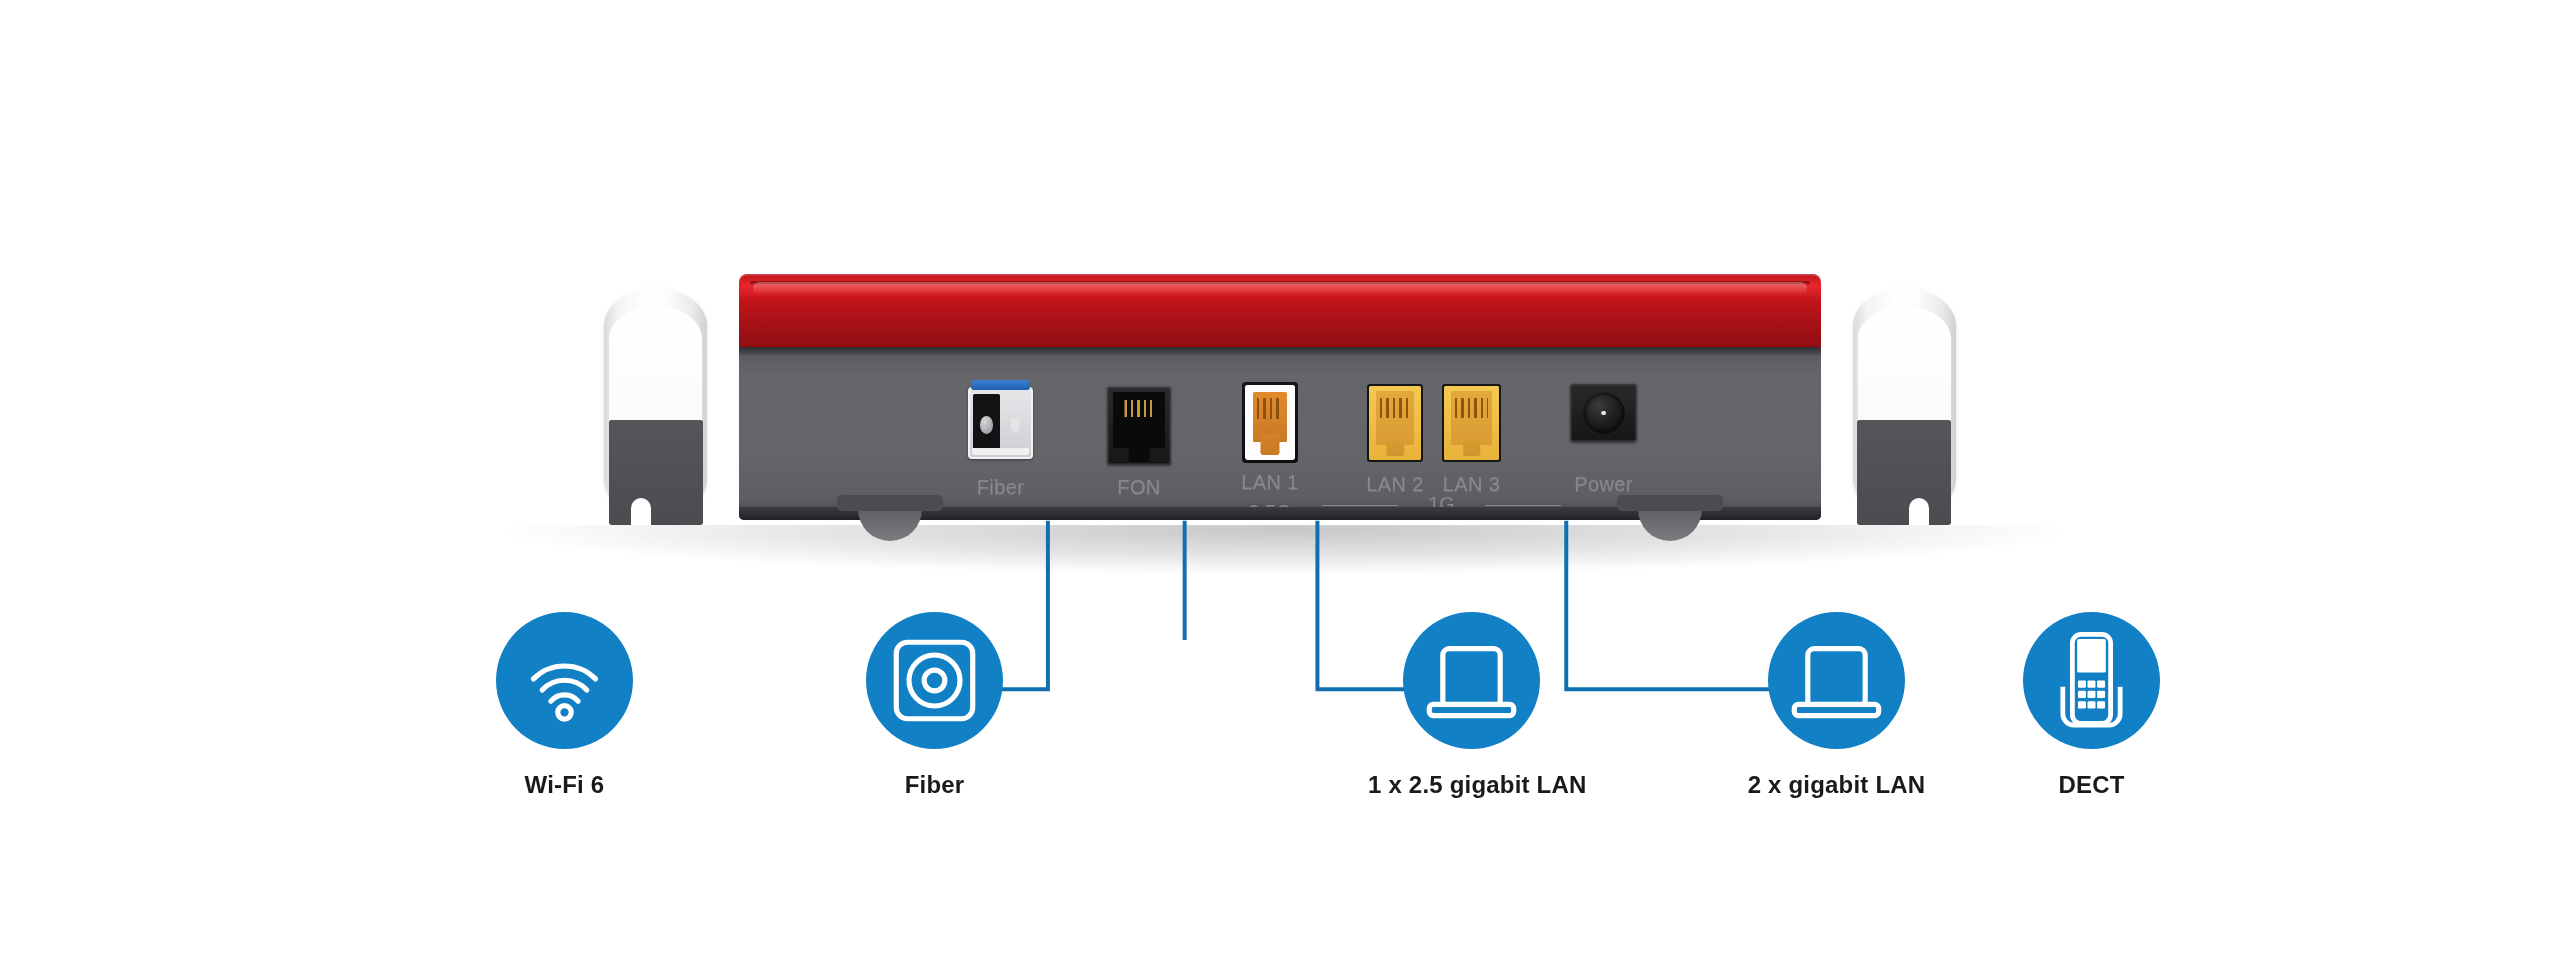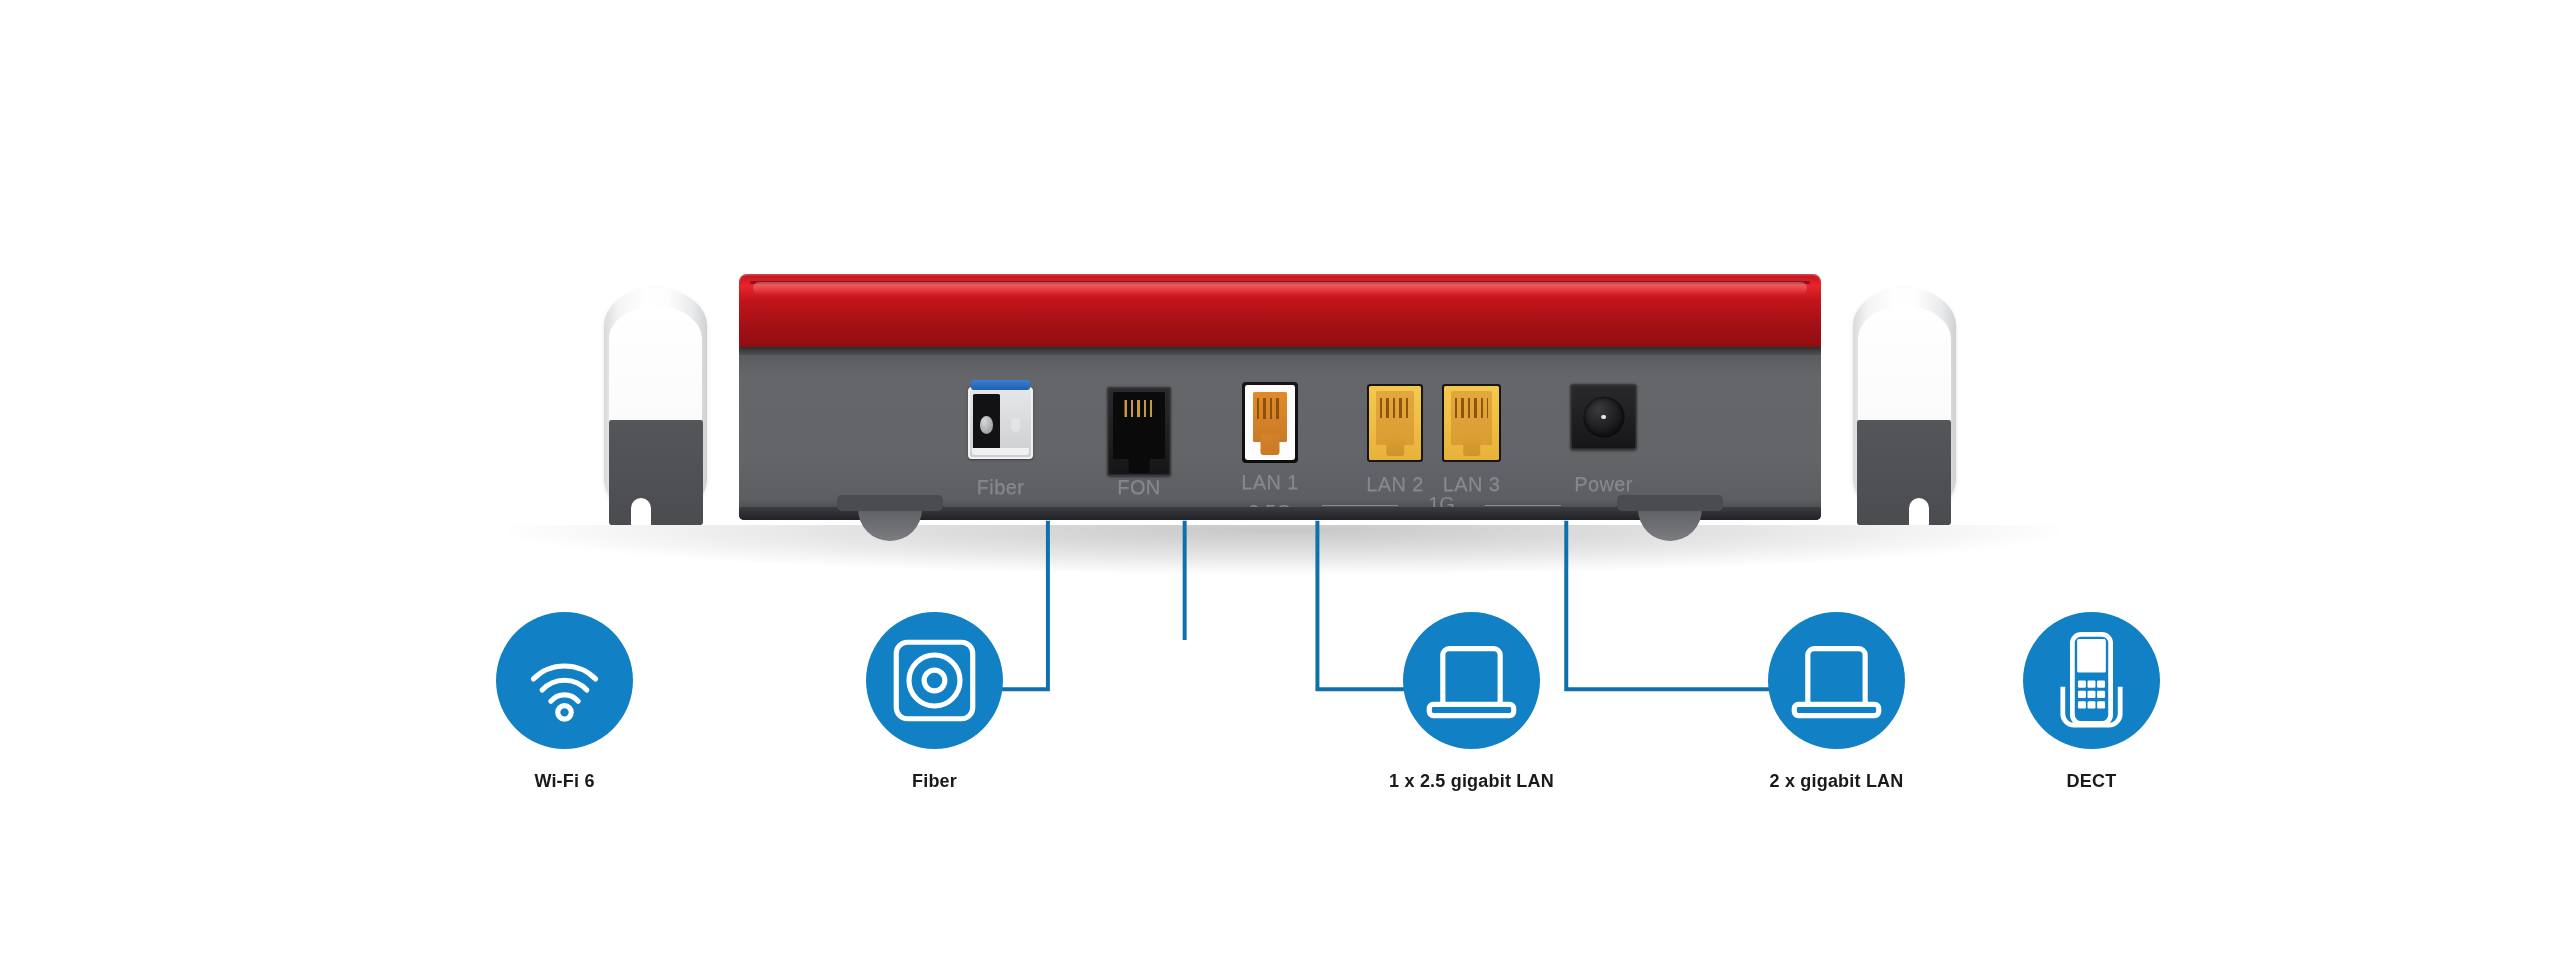--- a/index.html
+++ b/index.html
@@ -62,21 +62,21 @@
     box-shadow:0 0.8px 2.4px rgba(0,0,0,.4);}
   .sfp-blue{position:absolute;left:3.2px;right:3.2px;top:-7.2px;height:10.3px;border-radius:2.4px;
     background:linear-gradient(to bottom,#3b7fd0,#1f5fb2);}
   .sfp-dark{position:absolute;left:3.2px;top:4.8px;width:27px;bottom:8px;background:#121214;border-radius:1.6px;}
   .sfp-dot{position:absolute;left:9.5px;top:27px;width:13.5px;height:17.5px;border-radius:50%;
     background:radial-gradient(ellipse at 35% 30%,#d7d8da,#8b8d90);}
   .sfp-tab{position:absolute;right:11px;top:29px;width:8.7px;height:14.3px;border-radius:0 0 4.8px 4.8px;background:#e3e4e6;}
   .sfp-base{position:absolute;left:1.6px;right:1.6px;bottom:1.6px;height:7.2px;background:#f0f0f1;border-radius:0 0 2.4px 2.4px;}
 
   
-  #port-fon{left:368px;top:40px;width:64px;height:89px;}
+  #port-fon{left:368px;top:40px;width:64px;height:78px;}
   .rj11{position:absolute;inset:0;background:linear-gradient(to bottom,#2b2b2d,#161617);border-radius:3.2px;
     box-shadow:inset 0 0 0 1.6px #3a3a3d,0 0.8px 2.4px rgba(0,0,0,.5);}
   .rj11-cav{position:absolute;left:6.4px;right:6.4px;top:4.8px;bottom:17.5px;background:#0a0a0b;border-radius:1.6px;}
   .rj11-pins{position:absolute;left:50%;transform:translateX(-50%);top:8px;width:29px;height:17.5px;
     background:repeating-linear-gradient(to right,#c59a3a 0px,#c59a3a 2.4px,transparent 2.4px,transparent 6.4px);}
   .rj11-notch{position:absolute;left:50%;transform:translateX(-50%);bottom:3.2px;width:20.7px;height:16px;background:#0a0a0b;border-radius:0 0 2.4px 2.4px;}
   .rj45-pins{position:absolute;left:10%;right:10%;top:6.4px;height:20.7px;
     background:repeating-linear-gradient(to right,rgba(130,70,5,.85) 0px,rgba(130,70,5,.85) 2.4px,transparent 2.4px,transparent 6.4px);}
 
   #port-lan1{left:503px;top:35px;width:56px;height:81px;}
@@ -91,42 +91,42 @@
   #port-lan3{left:703px;top:37px;width:59px;height:78px;}
   .lan-y-frame{position:absolute;inset:0;background:#151517;border-radius:3.2px;padding:2.4px;box-sizing:border-box;}
   .lan-y{position:absolute;left:2.4px;right:2.4px;top:2.4px;bottom:2.4px;border-radius:1.6px;
     background:linear-gradient(to bottom,#f5c84f,#f0bf45 46%,#e7b23a);}
   .lan-y-body{position:absolute;left:6.4px;right:6.4px;top:4.8px;bottom:14.3px;border-radius:1.6px;
     background:linear-gradient(to bottom,#e3a83b,#d99d33);}
   .lan-y-tab{position:absolute;left:50%;transform:translateX(-50%);bottom:3.2px;width:17.5px;height:17.5px;
     background:linear-gradient(to bottom,#d99d33,#cf932c);border-radius:0 0 2.4px 2.4px;}
 
   
-  #port-power{left:831px;top:37px;width:67px;height:66px;}
+  #port-power{left:831px;top:37px;width:67px;height:58px;}
   .pwr-sq{position:absolute;inset:0;background:linear-gradient(to bottom,#2a2a2c,#161618);border-radius:4px;
     box-shadow:inset 0 0 0 1.6px #3b3b3e,0 0.8px 2.4px rgba(0,0,0,.5);}
   .pwr-barrel{position:absolute;left:50%;top:50%;transform:translate(-50%,-50%);width:41px;height:41px;border-radius:50%;
     background:radial-gradient(circle at 38% 32%,#3a3a3d,#131315 70%);box-shadow:inset 0 0 4.8px #000;}
   .pwr-pin{position:absolute;left:50%;top:50%;transform:translate(-50%,-50%);width:4.8px;height:4.8px;border-radius:50%;background:#e8e8ea;}
 
   .onegig-rule{position:absolute;top:127px;left:50%;transform:translateX(-50%);
     width:239px;height:20px;}
   .onegig-rule .ln{position:absolute;top:9.5px;height:1.6px;background:#86888c;}
   .onegig-rule .ln.l{left:0;width:76px;}
   .onegig-rule .ln.r{right:0;width:76px;}
   .onegig-rule .tx{position:absolute;left:50%;top:-1.6px;transform:translateX(-50%);font-size:20px;color:#86888c;}
 
   
   #lines{position:absolute;left:0;top:0;width:2576px;height:954px;pointer-events:none;}
 
   
   .feature{position:absolute;top:612px;width:207px;text-align:center;}
   .circle{position:relative;margin:0 auto;width:137px;height:137px;border-radius:50%;background:#1180c5;}
   .circle svg{position:absolute;left:0;top:0;width:137px;height:137px;}
-  .flabel{margin-top:22px;font-size:18px;font-weight:700;color:#1a1a1a;letter-spacing:0.2px;white-space:nowrap;}
+  .flabel{margin-top:22px;font-size:24px;font-weight:700;color:#1a1a1a;letter-spacing:0.2px;white-space:nowrap;}
 </style>
 </head>
 <body>
 
 <div id="stage">
 
   <div class="shadow-strip"></div>
 
   <div id="router">
 

